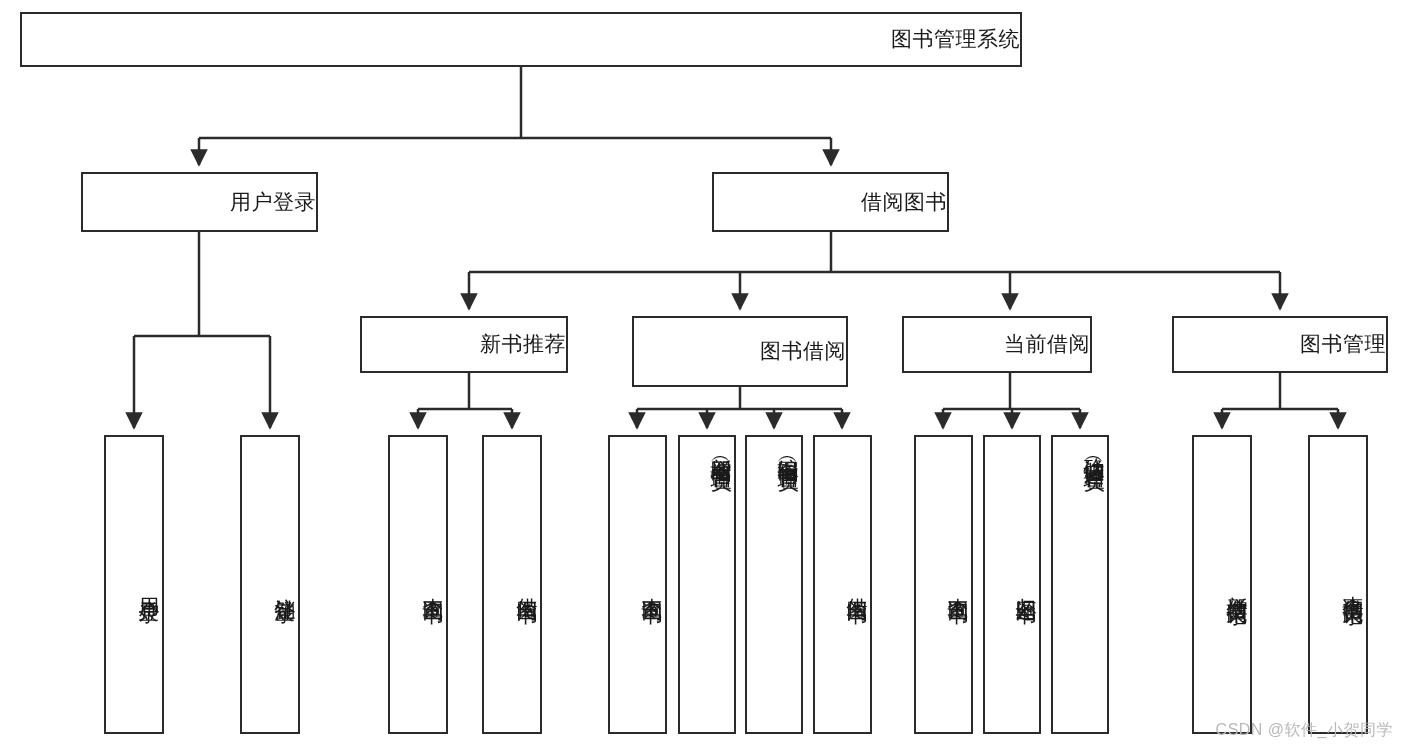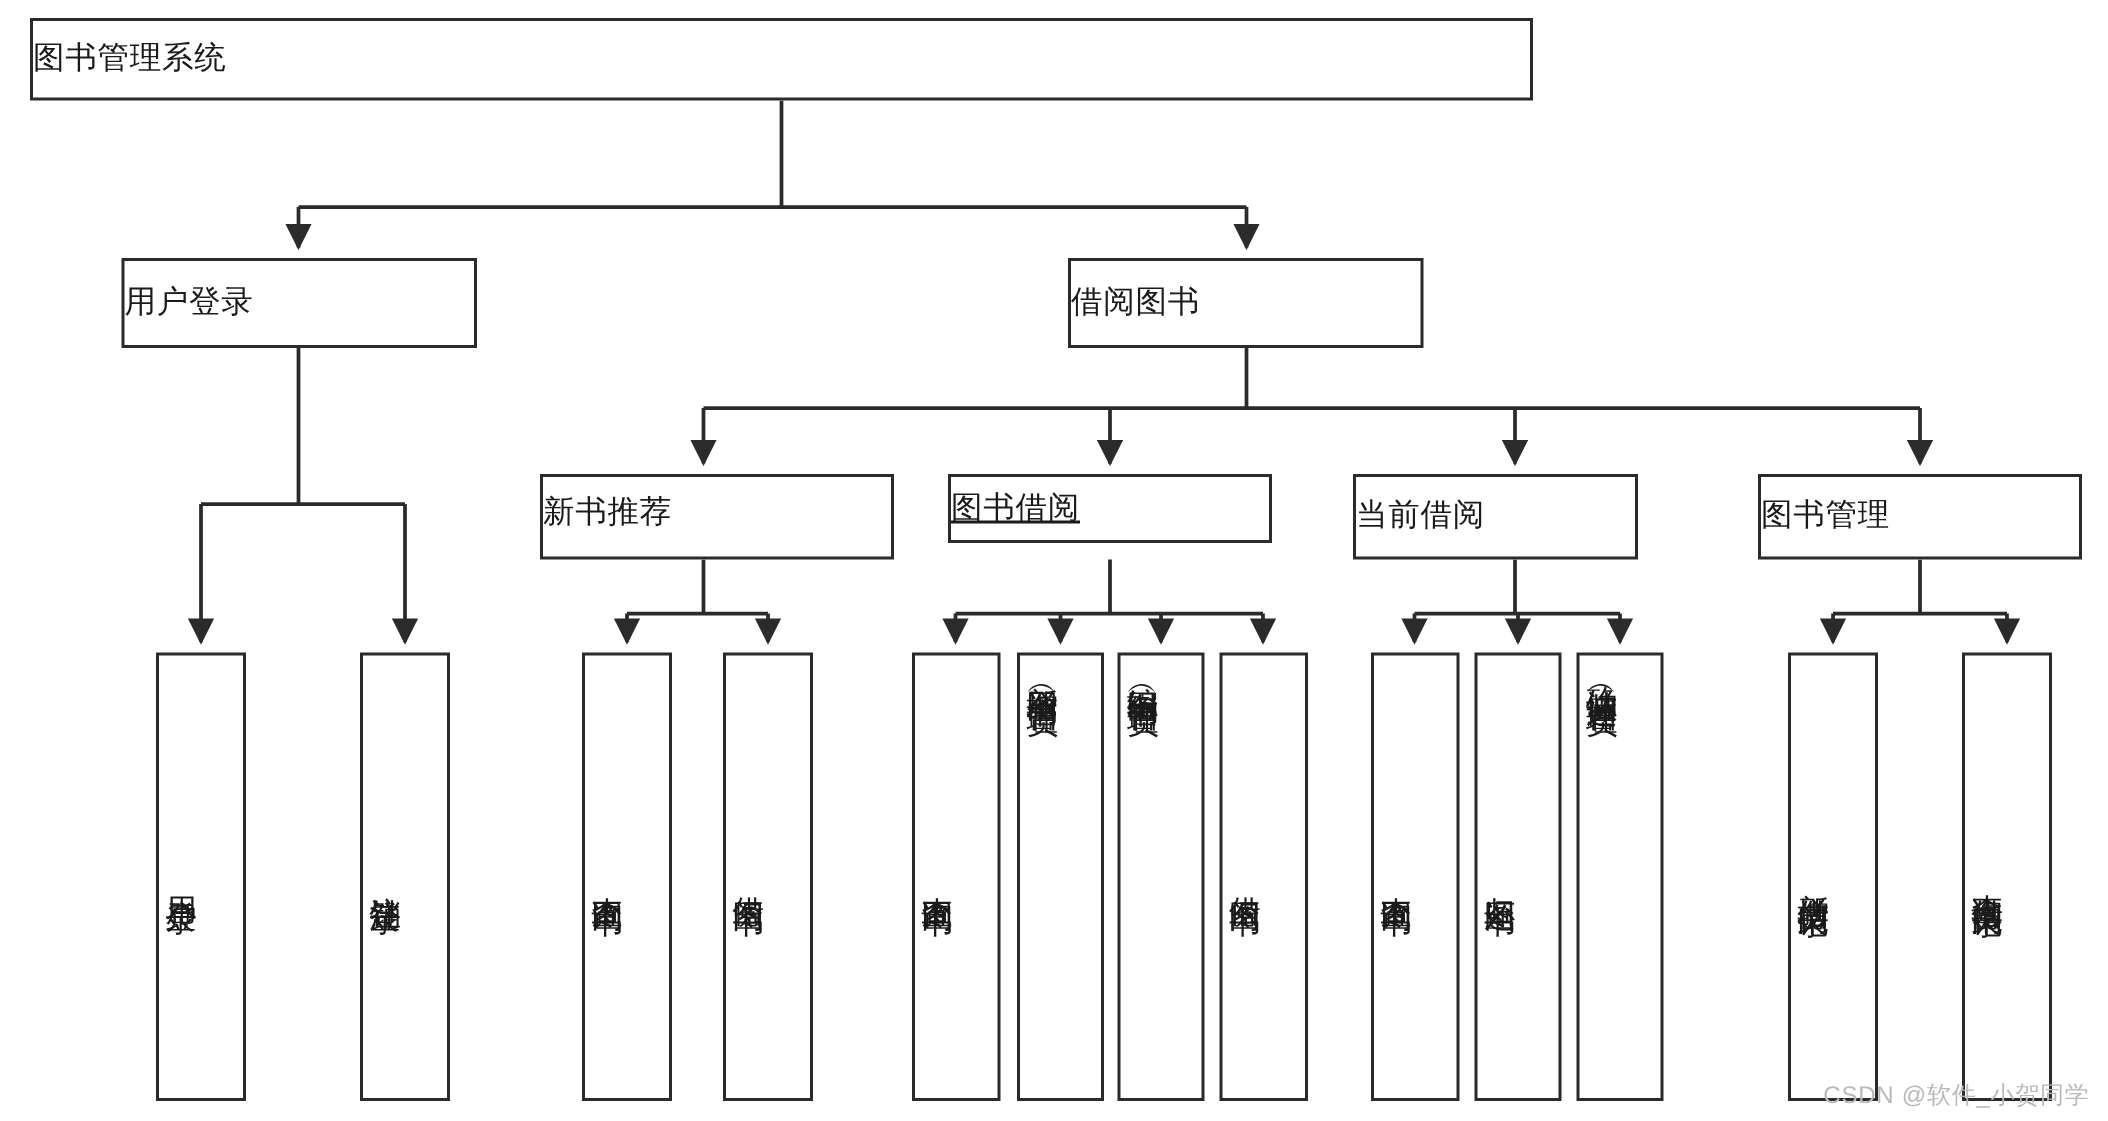--- a/index.html
+++ b/index.html
@@ -24,21 +24,21 @@
     width: 1405px;
     height: 747px;
   }
   .node-box {
     position: absolute;
     box-sizing: border-box;
     border: 2px solid #2b2b2b;
     background: #ffffff;
     display: flex;
     align-items: center;
-    justify-content: flex-start;
+    justify-content: flex-end;
     color: #1a1a1a;
   }
   .node-label {
     font-size: 21px;
     line-height: 1.15;
     letter-spacing: 0.5px;
     white-space: nowrap;
     text-align: center;
   }
   .node-box.vertical {
@@ -129,24 +129,24 @@
     <span class="node-label">图书管理系统</span>
   </div>
 
   <div class="node-box" style="left:81px; top:172px; width:237px; height:60px;">
     <span class="node-label">用户登录</span>
   </div>
   <div class="node-box" style="left:712px; top:172px; width:237px; height:60px;">
     <span class="node-label">借阅图书</span>
   </div>
 
-  <div class="node-box" style="left:360px; top:316px; width:236px; height:57px;font-family:Liberation Mono, monospace;">
+  <div class="node-box" style="left:360px; top:316px; width:208px; height:57px;">
     <span class="node-label">新书推荐</span>
   </div>
-  <div class="node-box" style="left:632px; top:316px; width:216px; height:46px;text-decoration:underline;">
+  <div class="node-box" style="left:632px; top:316px; width:216px; height:71px;">
     <span class="node-label">图书借阅</span>
   </div>
   <div class="node-box" style="left:902px; top:316px; width:190px; height:57px;">
     <span class="node-label">当前借阅</span>
   </div>
   <div class="node-box" style="left:1172px; top:316px; width:216px; height:57px;">
     <span class="node-label">图书管理</span>
   </div>
 
   <div class="node-box vertical centered" style="left:104px; top:435px; width:60px; height:299px;">

